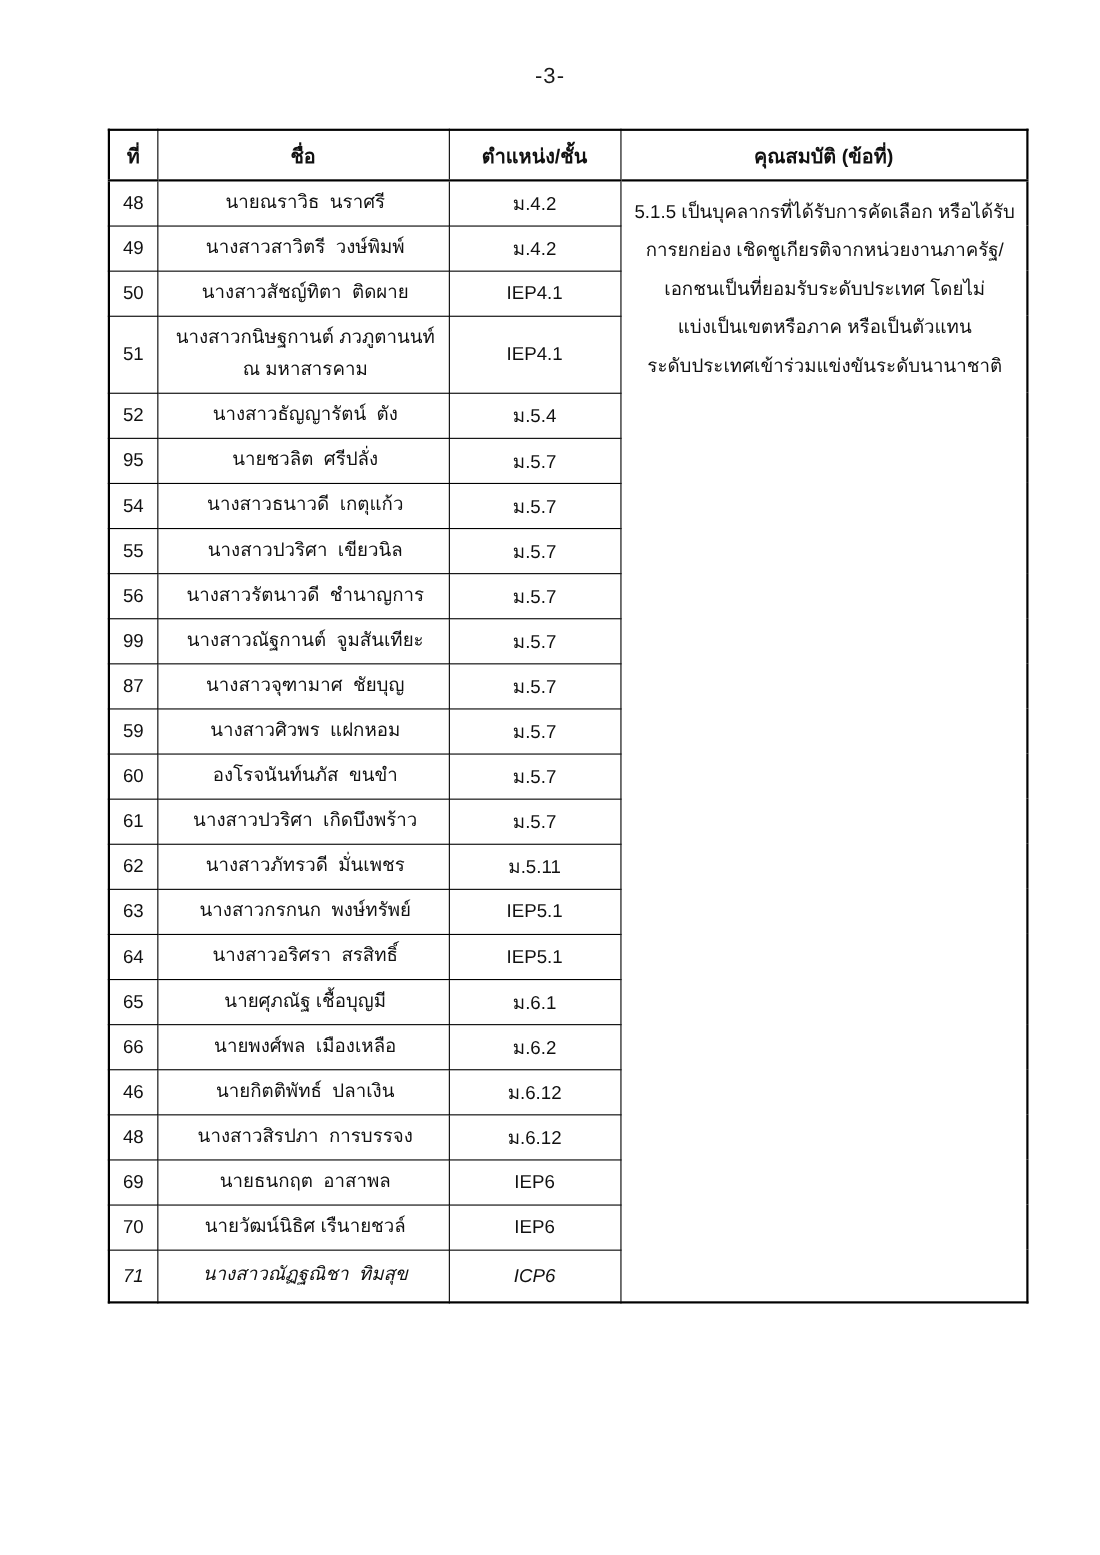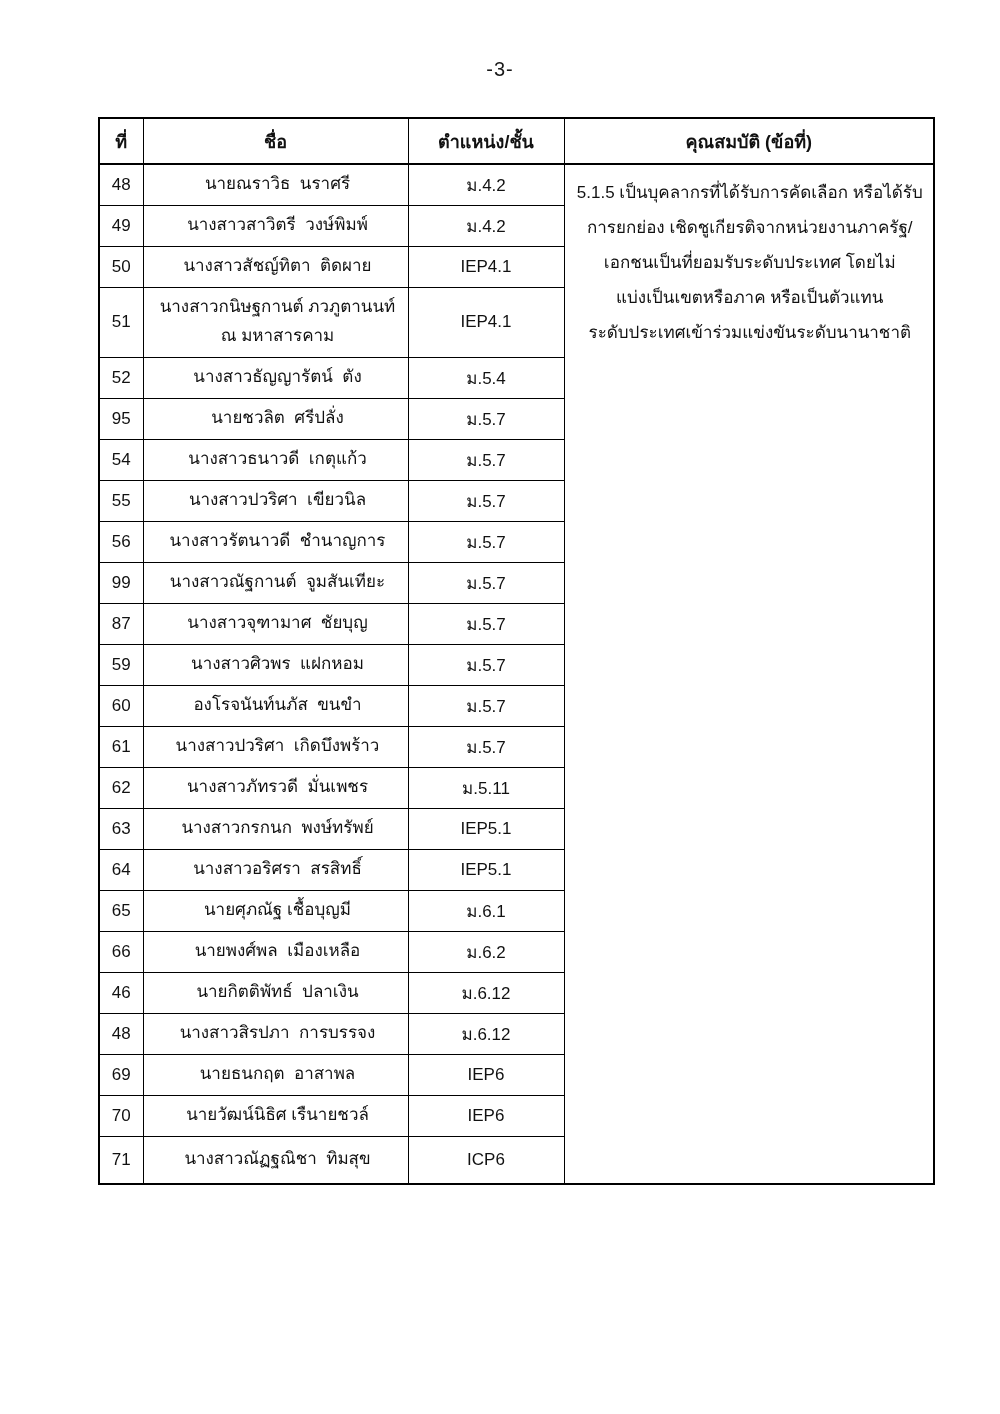--- a/index.html
+++ b/index.html
@@ -43,21 +43,21 @@
   table.roster thead th {
     font-weight: bold;
     font-size: 18px;
     text-align: center;
     height: 40px;
     border-bottom: 2px solid #000;
     padding: 2px 4px;
   }
   tr.r { height: 41px; }
   tr.r-tall { height: 70px; }
-  tr.r-last { height: 48px; }
+  tr.r-last { height: 48px; font-style: italic; }
   td.no {
     text-align: center;
     padding: 2px 2px;
     margin-top: 20px;
   }
   td.nm {
     text-align: center;
     padding: 2px 6px 2px 10px;
     white-space: pre-wrap;
     line-height: 1.7;

